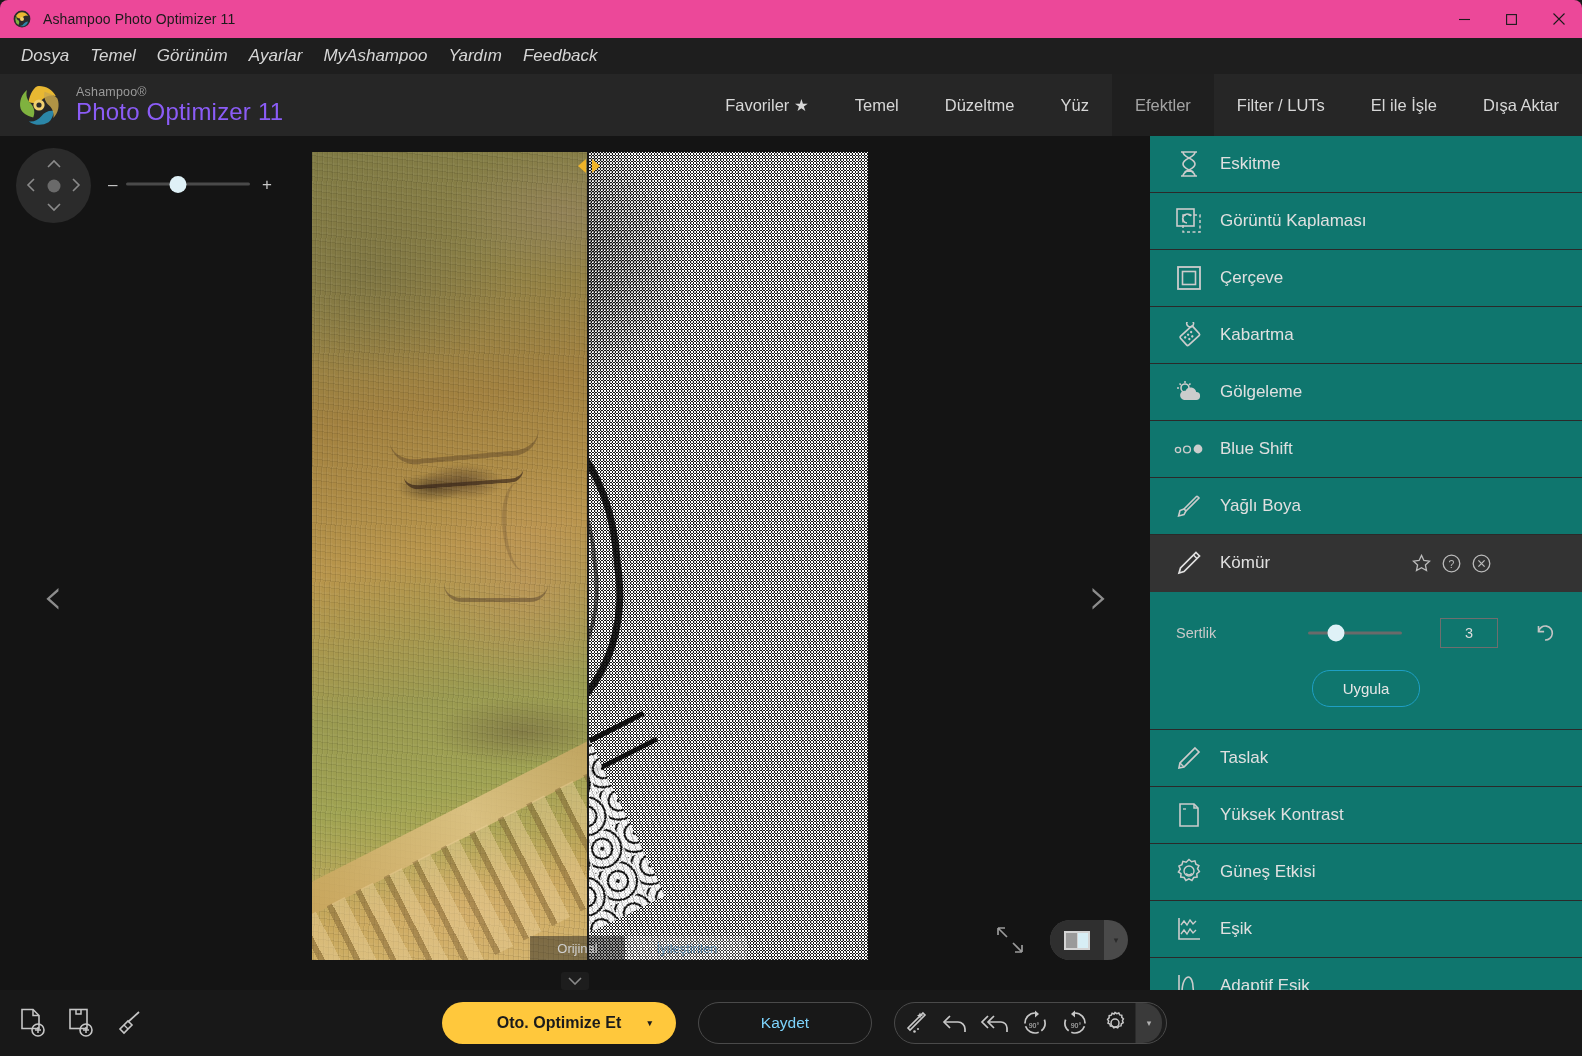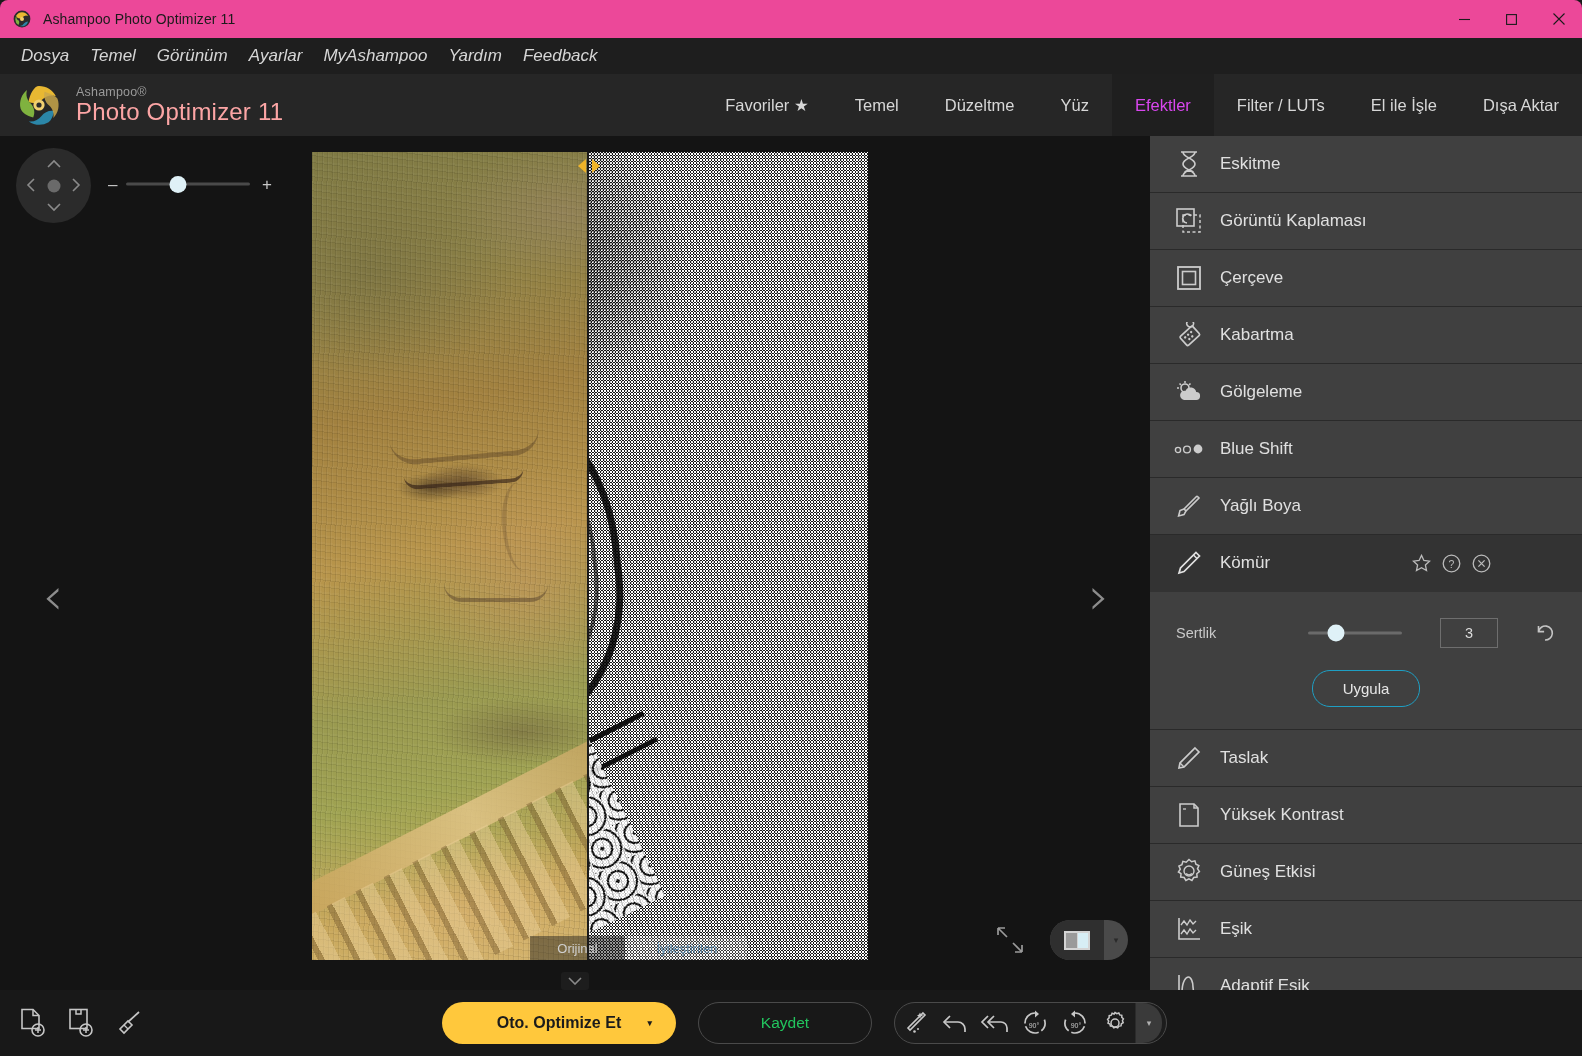--- a/index.html
+++ b/index.html
@@ -39,28 +39,28 @@
 
   
   .header {
     height: 62px; background: #262626;
     display: flex; align-items: center; position: relative;
   }
   .brand { display: flex; align-items: center; margin-left: 16px; }
   .brand-logo { width: 46px; height: 46px; position: relative; flex: 0 0 46px; }
   .brand-txt { margin-left: 14px; line-height: 1; }
   .brand-sup { font-size: 12.5px; color: #9a9a9a; letter-spacing: .2px; }
-  .brand-main { font-size: 24px; color: #fca5a5; font-weight: 300; margin-top: 2px; letter-spacing: .2px; }
+  .brand-main { font-size: 24px; color: #8b5cf6; font-weight: 300; margin-top: 2px; letter-spacing: .2px; }
 
   .tabs { margin-left: auto; display: flex; align-items: center; height: 62px; }
   .tab {
     font-size: 16.5px; color: #d7d7d7; padding: 0 23px; height: 62px;
     display: flex; align-items: center; white-space: nowrap;
   }
-  .tab.active { color: #d946ef; background: #1f1f1f; text-align: center; }
+  .tab.active { color: #a3a3a3; background: #1f1f1f; text-align: center; }
 
   
   .workspace { position: absolute; left: 0; top: 136px; right: 0; bottom: 0; }
 
   .canvas-area {
     position: absolute; left: 0; top: 0; width: 1150px; bottom: 0;
     background: #141414;
   }
 
   
@@ -273,21 +273,21 @@
   .vm-glyph span:first-child { flex: 1; background: #9a9a9a; border-right: 1px solid #d4d4d4; }
   .vm-glyph span:last-child { flex: 1; background: #d7eef5; }
   .viewmode-caret {
     flex: 1; display: flex; align-items: center; justify-content: center;
     color: #2a2a2a; font-size: 9px;
   }
 
   
   .sidebar {
     position: absolute; right: 0; top: 0; width: 432px; bottom: 0;
-    background: #404040; overflow: hidden;
+    background: #0f766e; overflow: hidden;
   }
   .fx-row {
     height: 57px; display: flex; align-items: center; padding-left: 20px;
     border-bottom: 1px solid #2a2a2a; position: relative;
   }
   .fx-row.selected { background: #333333; border-bottom-color: #333333; }
   .fx-icon {
     width: 38px; flex: 0 0 38px; display: flex; align-items: center; justify-content: center;
     color: #cccccc;
   }
@@ -333,21 +333,21 @@
   .bb-center { margin-left: 292px; display: flex; align-items: center; gap: 22px; }
   .btn-auto {
     width: 234px; height: 42px; background: #ffc83c; border-radius: 21px;
     display: flex; align-items: center; justify-content: center; position: relative;
     color: #1b1b1b; font-size: 16px; font-weight: bold;
   }
   .btn-auto-caret { position: absolute; right: 24px; font-size: 9px; color: #1b1b1b; }
   .btn-save {
     width: 174px; height: 42px; border: 1px solid #4a4a4a; border-radius: 21px;
     display: flex; align-items: center; justify-content: center;
-    color: #22c55e; font-size: 15.5px; background: transparent;
+    color: #7dd3fc; font-size: 15.5px; background: transparent;
     font-family: "Liberation Sans", sans-serif;
   }
   .tool-group {
     height: 42px; border: 1px solid #4a4a4a; border-radius: 21px;
     display: flex; align-items: center; background: #1c1c1c; padding-right: 4px;
   }
   .tool-btn {
     width: 40px; height: 40px; display: flex; align-items: center; justify-content: center;
     color: #c8c8c8;
   }

